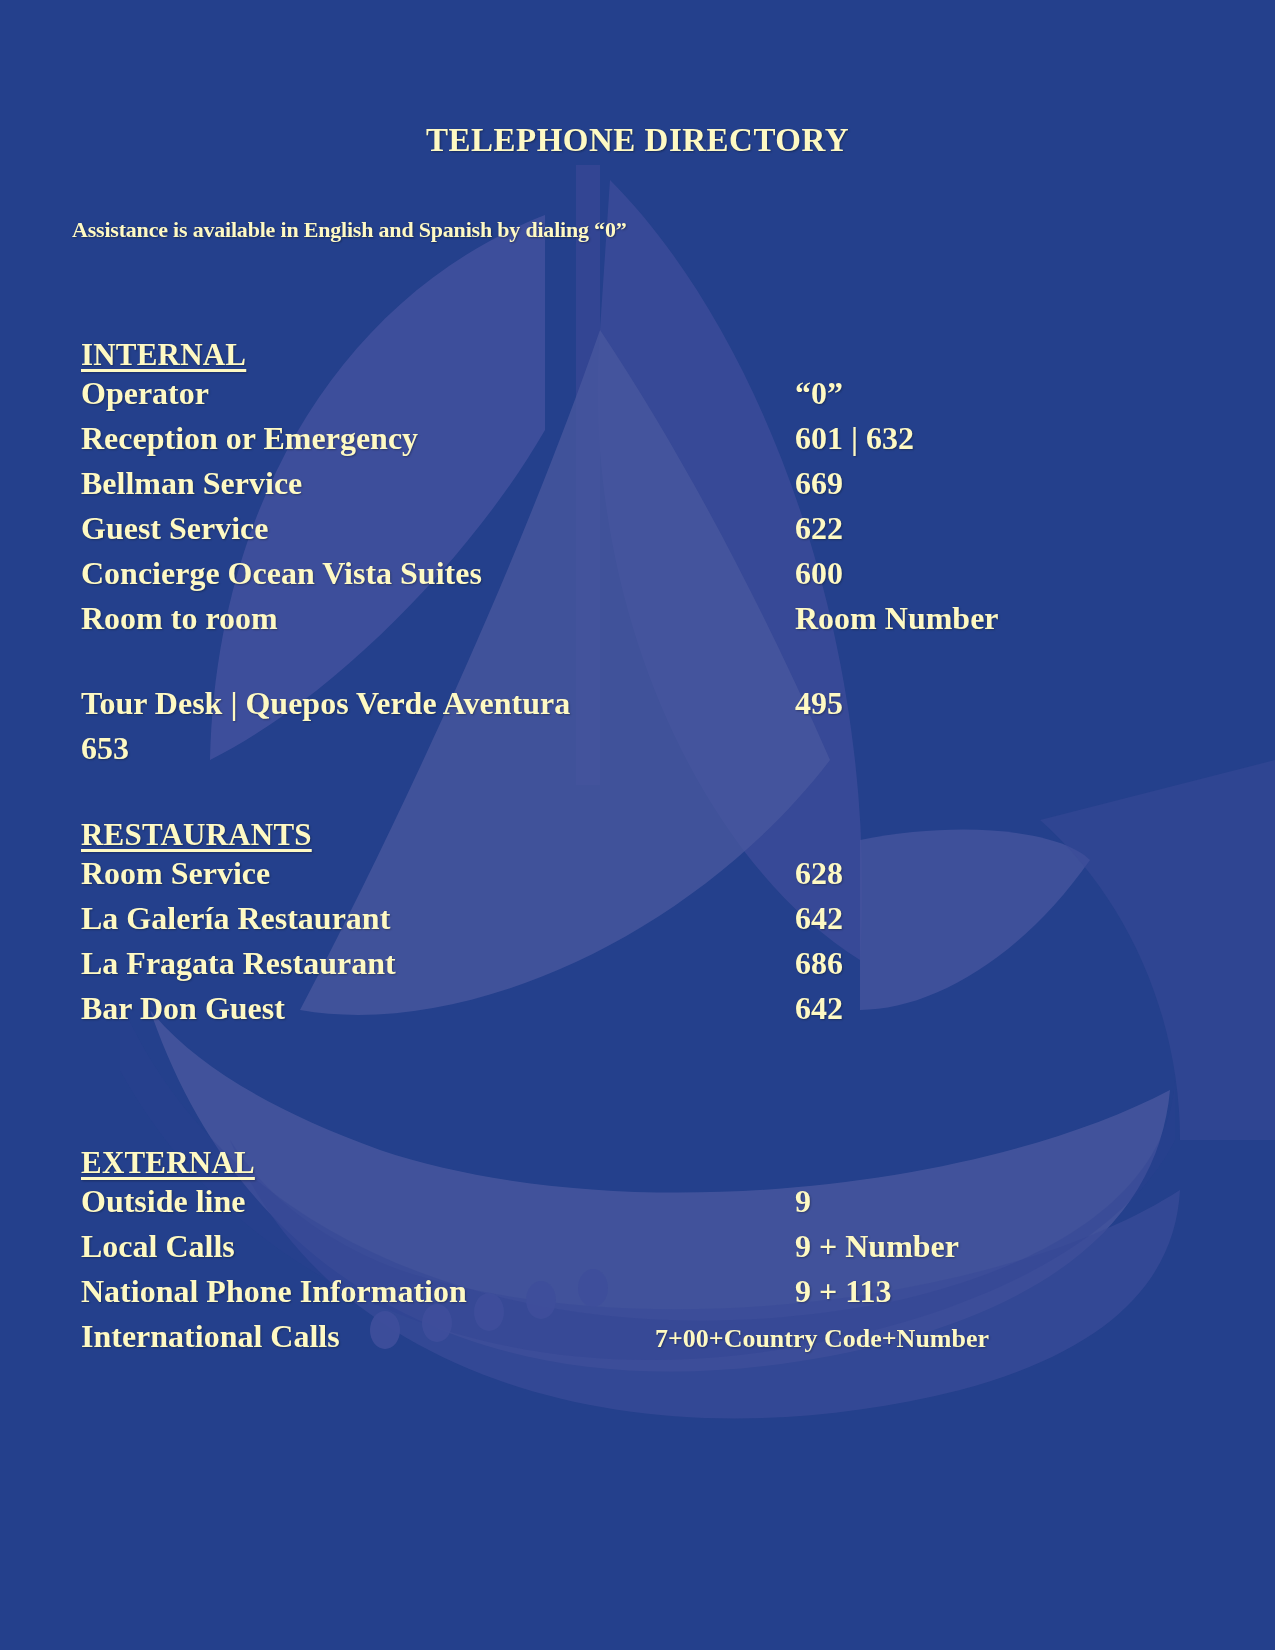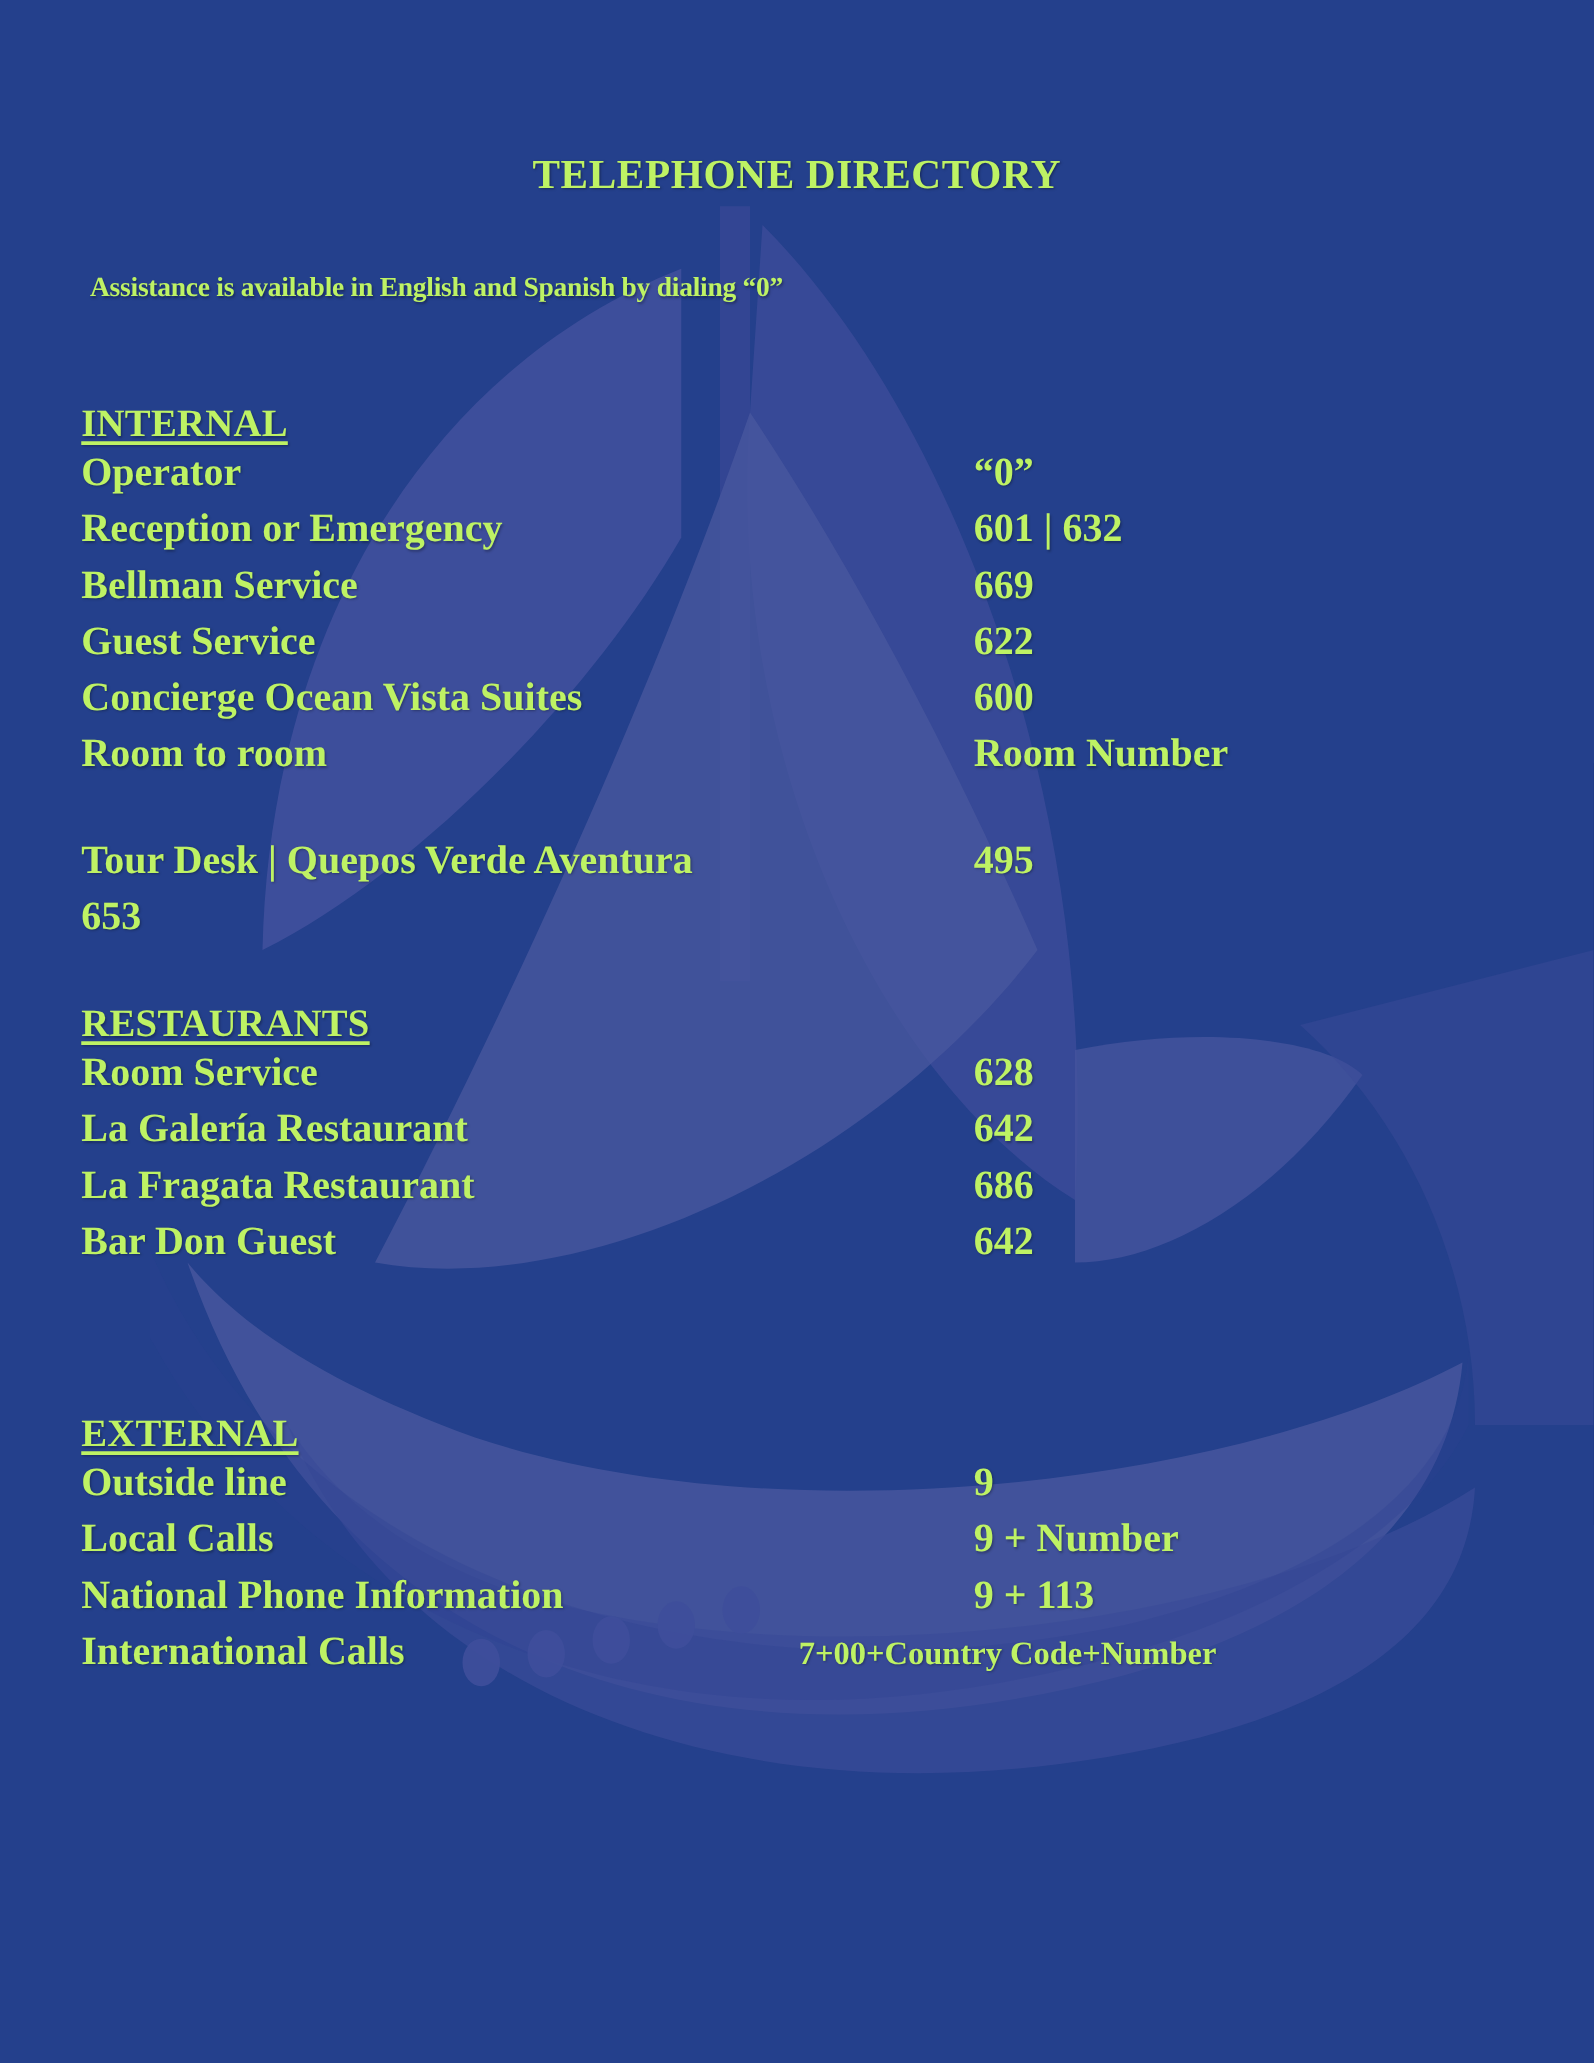--- a/index.html
+++ b/index.html
@@ -8,21 +8,21 @@
     padding: 0;
     background: #1f3a80;
   }
   #page {
     position: relative;
     width: 1275px;
     height: 1650px;
     overflow: hidden;
     background: #24408c;
     font-family: "Liberation Serif", "DejaVu Serif", serif;
-    color: #bef264;
+    color: #fef9c3;
   }
 
   
   #watermark {
     position: absolute;
     inset: 0;
     pointer-events: none;
   }
   #watermark svg { display: block; width: 100%; height: 100%; }
 
@@ -48,21 +48,21 @@
     padding-top: 58px;
     padding-left: 72px;
     padding-right: 40px;
     font-size: 22px;
     font-weight: 700;
     letter-spacing: -0.2px;
     text-shadow: 1px 1px 2px rgba(0,0,0,0.35);
   }
 
   .sections {
-    margin: 0;
+    margin: 16px;
     padding-left: 65px;
     padding-top: 78px;
   }
 
   .section { margin: 0; }
 
   .section-heading {
     font-size: 31px;
     font-weight: 700;
     text-decoration: underline;

